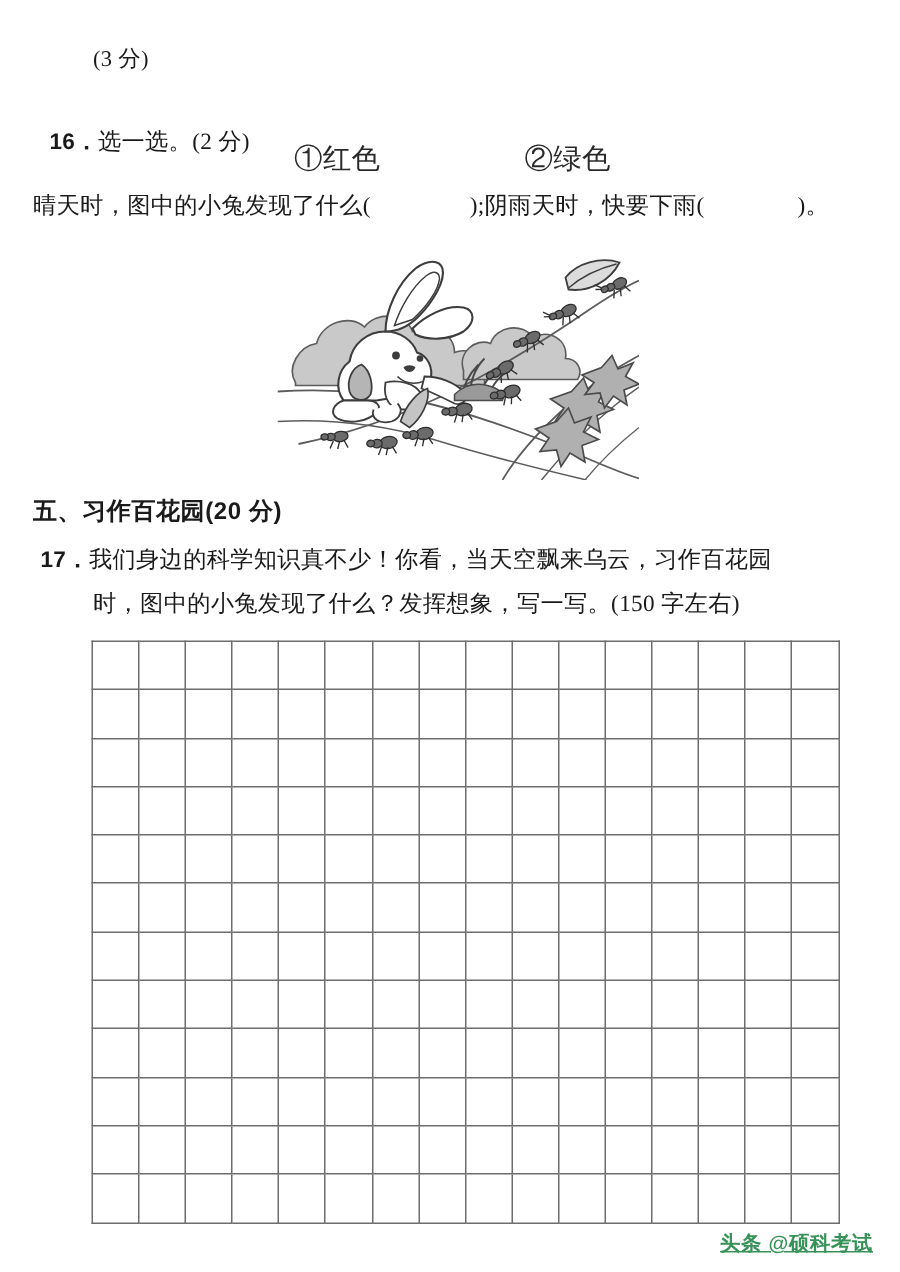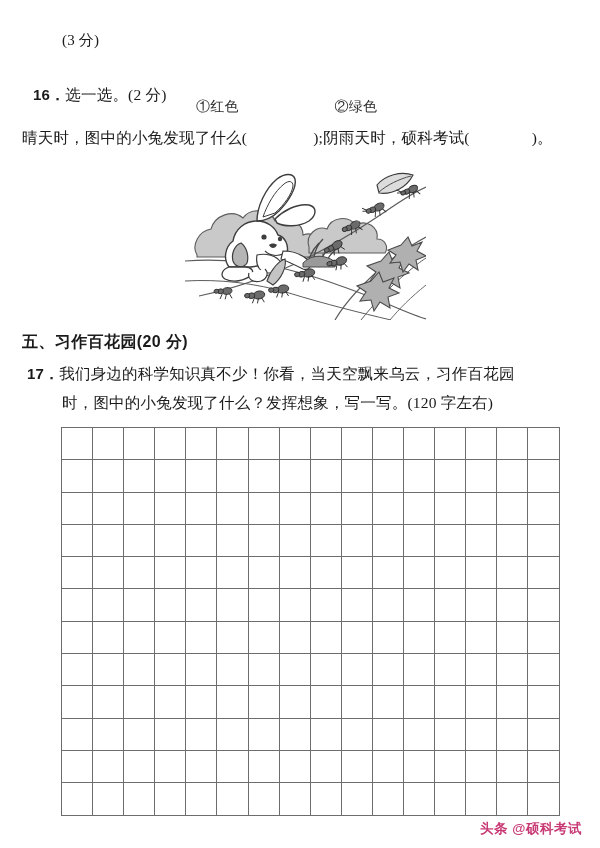--- a/index.html
+++ b/index.html
@@ -50,21 +50,21 @@
     margin-top: 24px;
   }
   #q16-head .qnum {
     font-family: "Liberation Sans", sans-serif;
     font-weight: 700;
     font-size: 15px;
   }
   #q16-options {
     left: 196px;
     top: 97px;
-    font-size: 14px;
+    font-size: 19px;
     color: #2a2a2a;
   }
   #q16-options .opt-gap {
     display: inline-block;
     width: 96px;
   }
   #q16-stem {
     left: 22px;
     top: 128px;
     font-size: 15.5px;
@@ -136,44 +136,45 @@
     padding: 0;
   }
 
   
   #watermark {
     position: absolute;
     right: 18px;
     top: 820px;
     font-size: 13.5px;
     font-weight: bold;
-    color: #be185d;
+    color: #15803d;
     font-family: "Liberation Sans", sans-serif;
     letter-spacing: 0.5px;
     opacity: 0.85;
     white-space: nowrap;
+    text-decoration: underline;
   }
 </style>
 </head>
 <body>
 
 <div class="page">
 
   <div class="line" id="score-fragment">(3 分)</div>
 
   <div class="line" id="q16-head">
     <span class="qnum">16．</span><span>选一选。(2 分)</span>
   </div>
 
   <div class="line" id="q16-options">
     <span>①红色</span><span class="opt-gap"></span><span>②绿色</span>
   </div>
 
   <div class="line" id="q16-stem">
-    <span>晴天时，图中的小兔发现了什么(</span><span class="blank"></span><span>);阴雨天时，硕科考试(</span><span class="blank2"></span><span>)。</span>
+    <span>晴天时，图中的小兔发现了什么(</span><span class="blank"></span><span>);阴雨天时，快要下雨(</span><span class="blank2"></span><span>)。</span>
   </div>
 
   <div id="illustration">
     <svg viewBox="0 0 241 157" xmlns="http://www.w3.org/2000/svg">
       <defs>
         <clipPath id="frameclip">
             <rect x="0" y="0" width="241" height="157"></rect>
           </clipPath>
       </defs>
       <g clip-path="url(#frameclip)">
@@ -287,21 +288,21 @@
         <path d="M82 118 C86 106 94 98 100 96 C102 104 96 116 88 122 Z" fill="#c4c4c4" stroke="#3d3d3d" stroke-width="1.1"></path>
       </g>
     </svg>
   </div>
 
   <div class="line bold" id="section-five">五、习作百花园(20 分)</div>
 
   <div class="line" id="q17-line1">
     <span class="qnum">17．</span><span>我们身边的科学知识真不少！你看，当天空飘来乌云，习作百花园</span>
   </div>
-  <div class="line" id="q17-line2">时，图中的小兔发现了什么？发挥想象，写一写。(120 字左右)</div>
+  <div class="line" id="q17-line2">时，图中的小兔发现了什么？发挥想象，写一写。(150 字左右)</div>
 
   <table id="writing-grid">
     <tbody>
         <tr>
           <td></td>
           <td></td>
           <td></td>
           <td></td>
           <td></td>
           <td></td>

